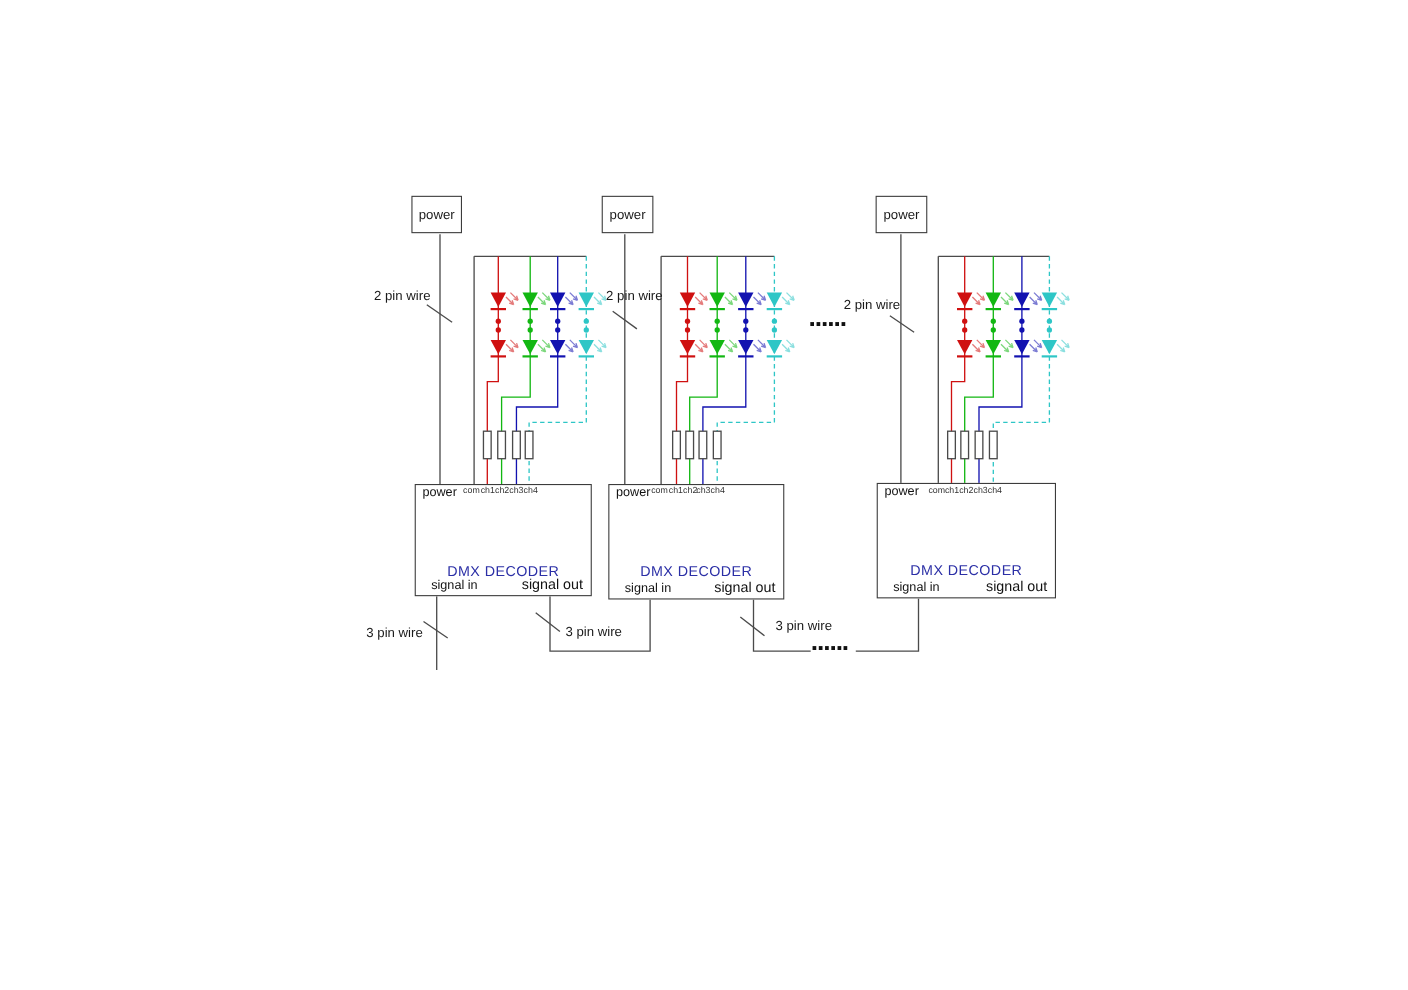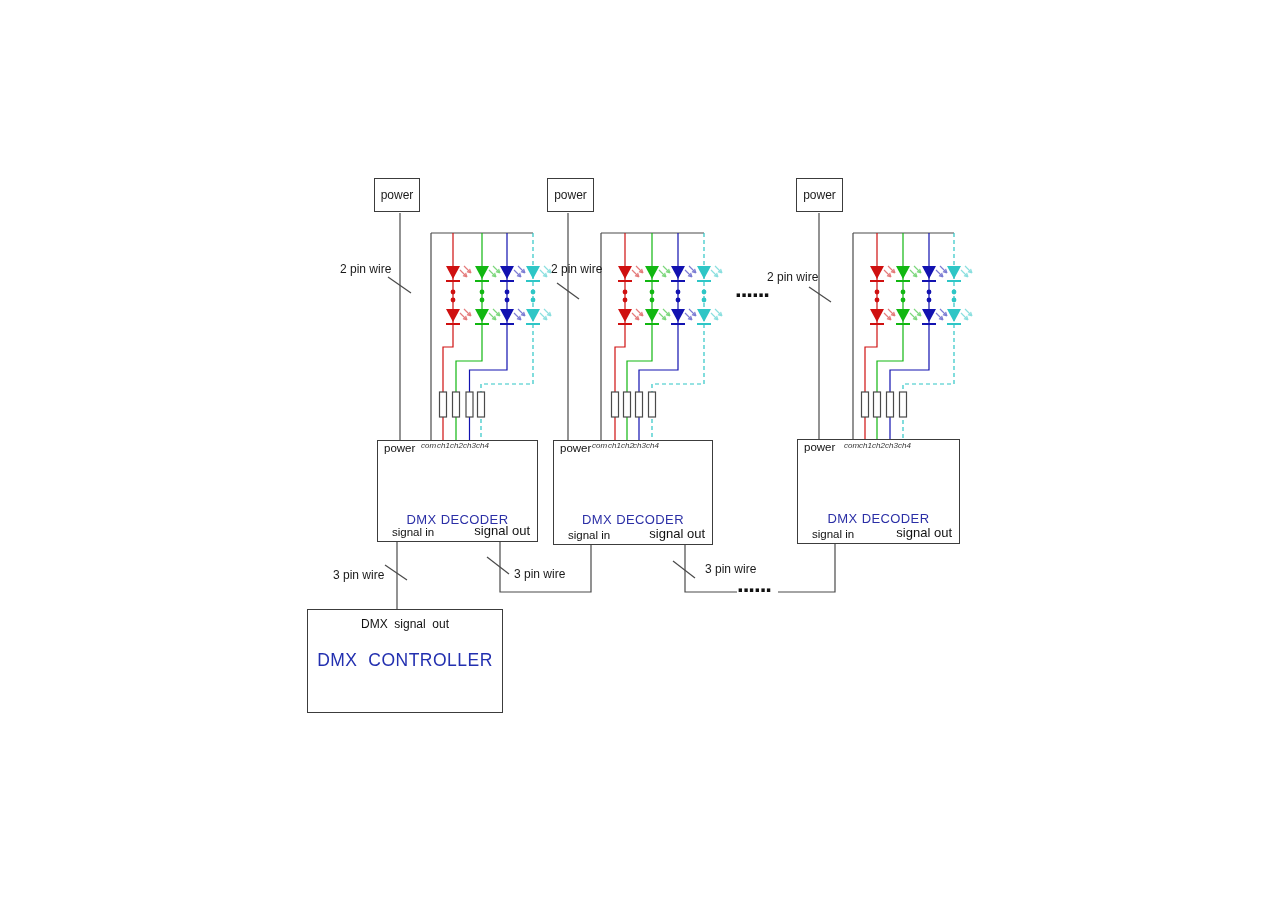--- a/index.html
+++ b/index.html
@@ -8,21 +8,21 @@
   svg.wires{position:absolute;left:0;top:0;width:1280px;height:900px;}
   .w{stroke:#4a4a4a;stroke-width:1.2;fill:none;}
   .res{fill:#ffffff;stroke:#4a4a4a;stroke-width:1.2;}
   .box{position:absolute;border:1px solid #3c3c3c;background:#fff;box-sizing:border-box;}
   .pwr{display:flex;align-items:center;justify-content:center;font-size:12px;color:#1a1a1a;}
   .dec-power{position:absolute;left:6px;top:1px;font-size:11.5px;color:#111;}
   .dec-title{position:absolute;left:0;right:0;top:41px;text-align:center;font-size:13px;
              letter-spacing:.4px;color:#2b2fa6;margin-top:30px;}
   .dec-in{position:absolute;left:14px;bottom:3px;font-size:11.5px;color:#111;text-align:right;}
   .dec-out{position:absolute;right:7px;bottom:3px;font-size:13px;color:#111;}
-  .term{position:absolute;top:441px;font-size:8px;color:#333;z-index:3;font-style:italic;}
+  .term{position:absolute;top:441px;font-size:8px;color:#333;z-index:3;}
   .wlabel{position:absolute;font-size:12px;color:#1a1a1a;white-space:nowrap;}
   .dots{position:absolute;font-size:24px;font-weight:700;letter-spacing:-1px;color:#111;
         line-height:24px;white-space:pre;}
   .ctrl-port{position:absolute;left:0;right:0;top:7px;text-align:center;font-size:12px;
              color:#111;white-space:pre;}
   .ctrl-title{position:absolute;left:0;right:0;top:40px;text-align:center;font-size:17.5px;
               letter-spacing:.5px;color:#2330b0;white-space:pre;}
 </style>
 </head>
 <body>
@@ -231,18 +231,14 @@
     <div class="dec-title">DMX DECODER</div>
     <span class="dec-in">signal in</span>
     <span class="dec-out">signal out</span>
   </div>
   <span class="term" style="left:844px;">com</span>
   <span class="term" style="left:859px;">ch1</span>
   <span class="term" style="left:872px;">ch2</span>
   <span class="term" style="left:885px;">ch3</span>
   <span class="term" style="left:898px;">ch4</span>
 
-  <div class="box" style="left:307px;top:609px;width:196px;height:104px;">
-    <div class="ctrl-port">DMX  signal  out</div>
-    <div class="ctrl-title">DMX  CONTROLLER</div>
-  </div>
 
 </div>
 
 </body></html>

